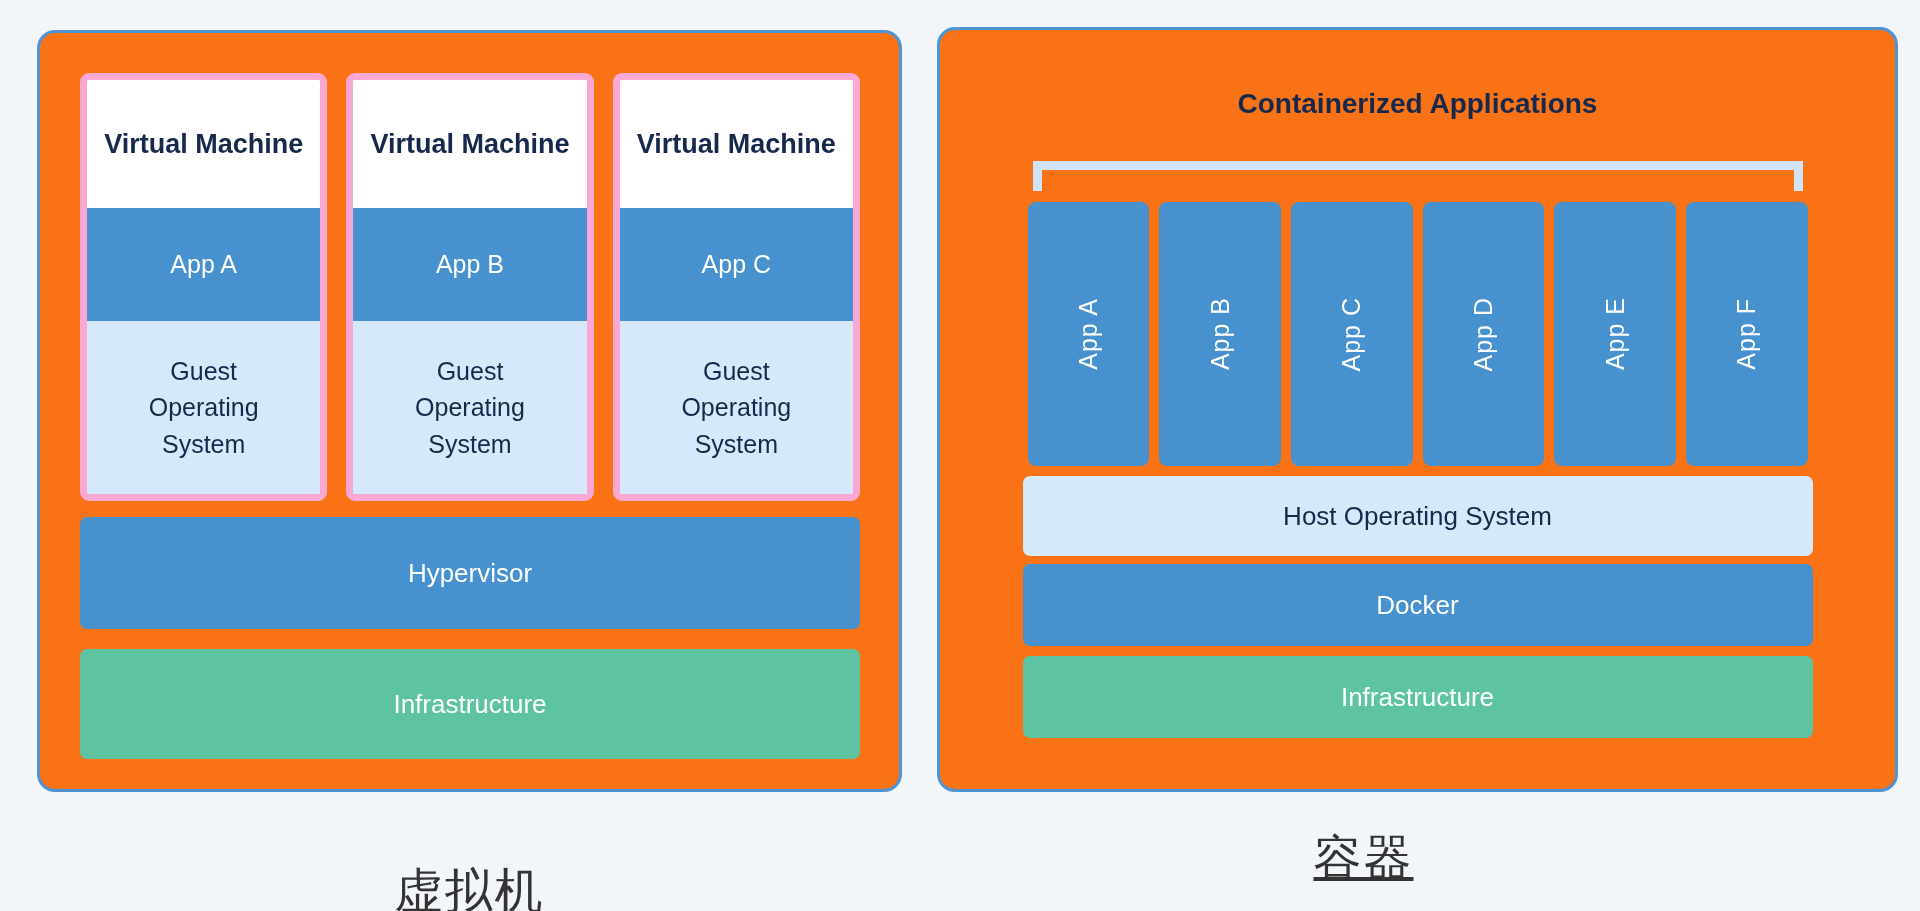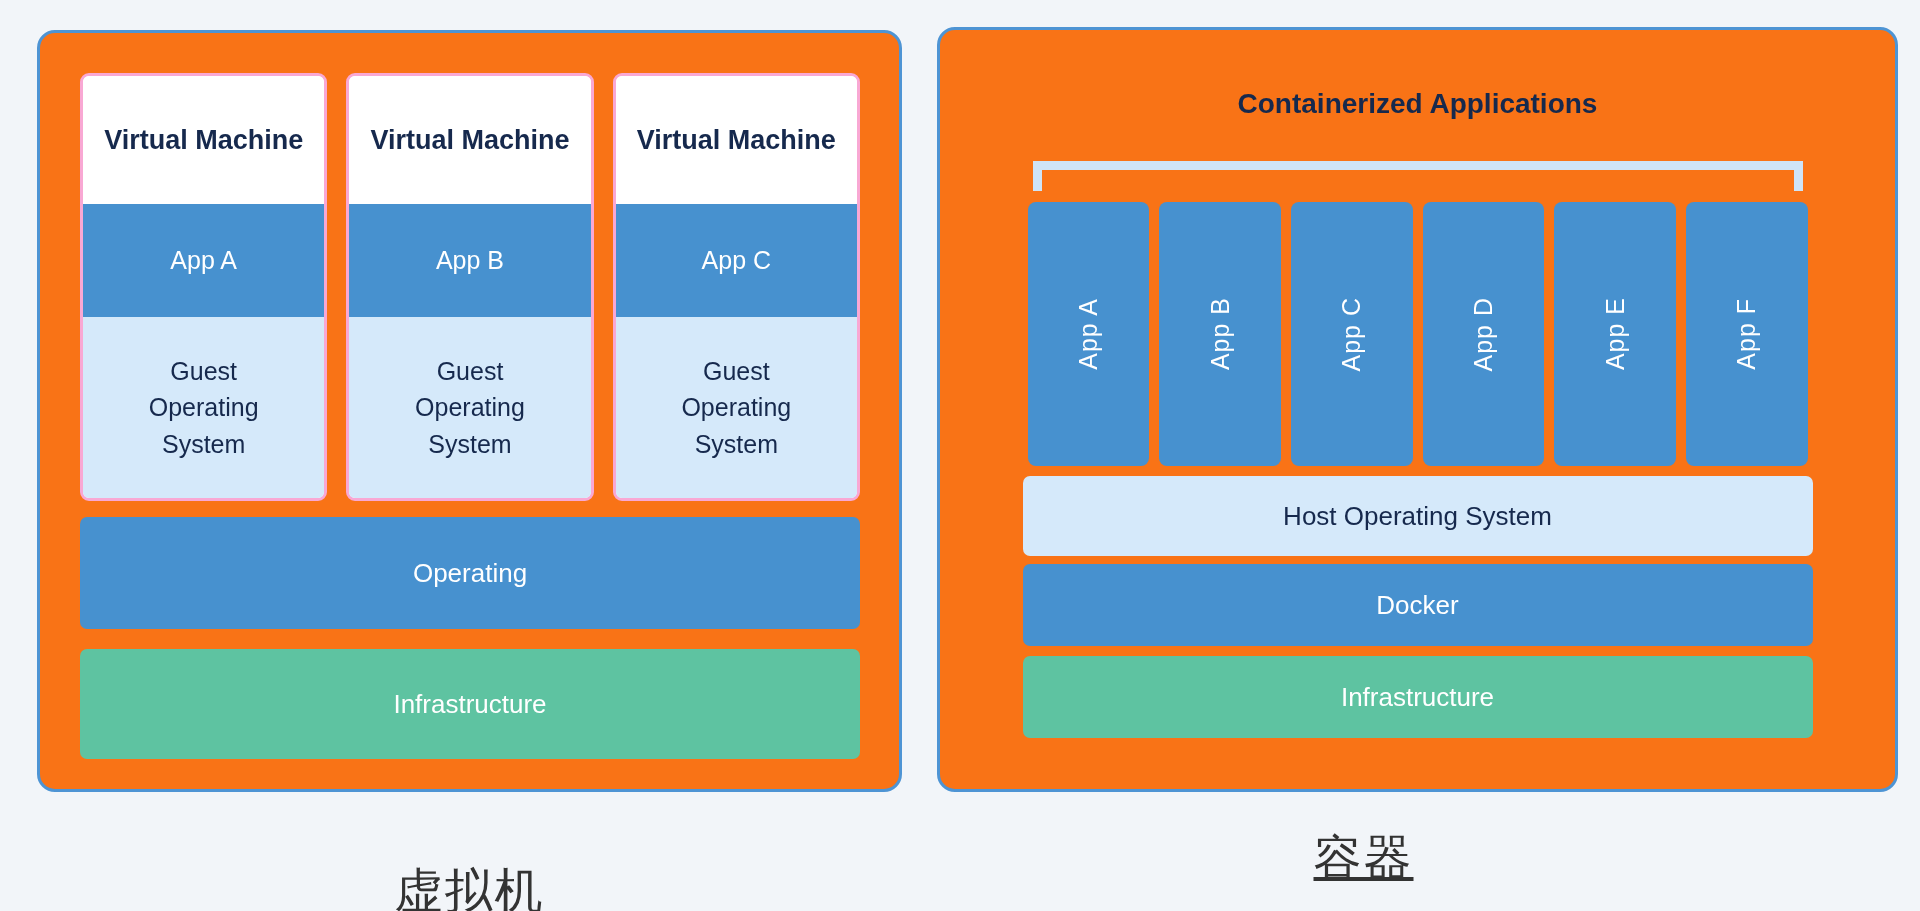--- a/index.html
+++ b/index.html
@@ -17,21 +17,21 @@
     border: 3px solid #4e94d4;
     border-radius: 18px;
   }
   #left-panel  { left: 37px;  top: 30px; width: 865px; height: 762px; padding: 40px 39px 0 40px; }
   #right-panel { left: 937px; top: 27px; width: 961px; height: 765px; }
 
   
   .vm-row { display: flex; gap: 19px; height: 428px; }
   .vm-card {
     flex: 1;
-    border: 3px solid #f9a8d4;
+    border: 7px solid #f9a8d4;
     border-radius: 9px;
     overflow: hidden;
     display: flex; flex-direction: column;
     background: #ffffff;
   }
   .vm-header {
     height: 128px; flex: 0 0 auto;
     display: flex; align-items: center; justify-content: center;
     font-weight: bold; font-size: 27px; color: #16294d;
     background: #ffffff;
@@ -118,21 +118,21 @@
     </div>
 
     <div class="vm-card">
       <div class="vm-header">Virtual Machine</div>
       <div class="vm-app">App C</div>
       <div class="vm-os">Guest Operating System</div>
     </div>
 
   </div>
 
-  <div id="hypervisor" class="bar">Operating</div>
+  <div id="hypervisor" class="bar">Hypervisor</div>
   <div id="left-infra" class="bar">Infrastructure</div>
 </div>
 
 <div id="right-panel" class="panel">
   <div id="right-title">Containerized Applications</div>
 
   <div id="bracket"></div>
 
   <div id="apps-row">
     <div class="app-col">

